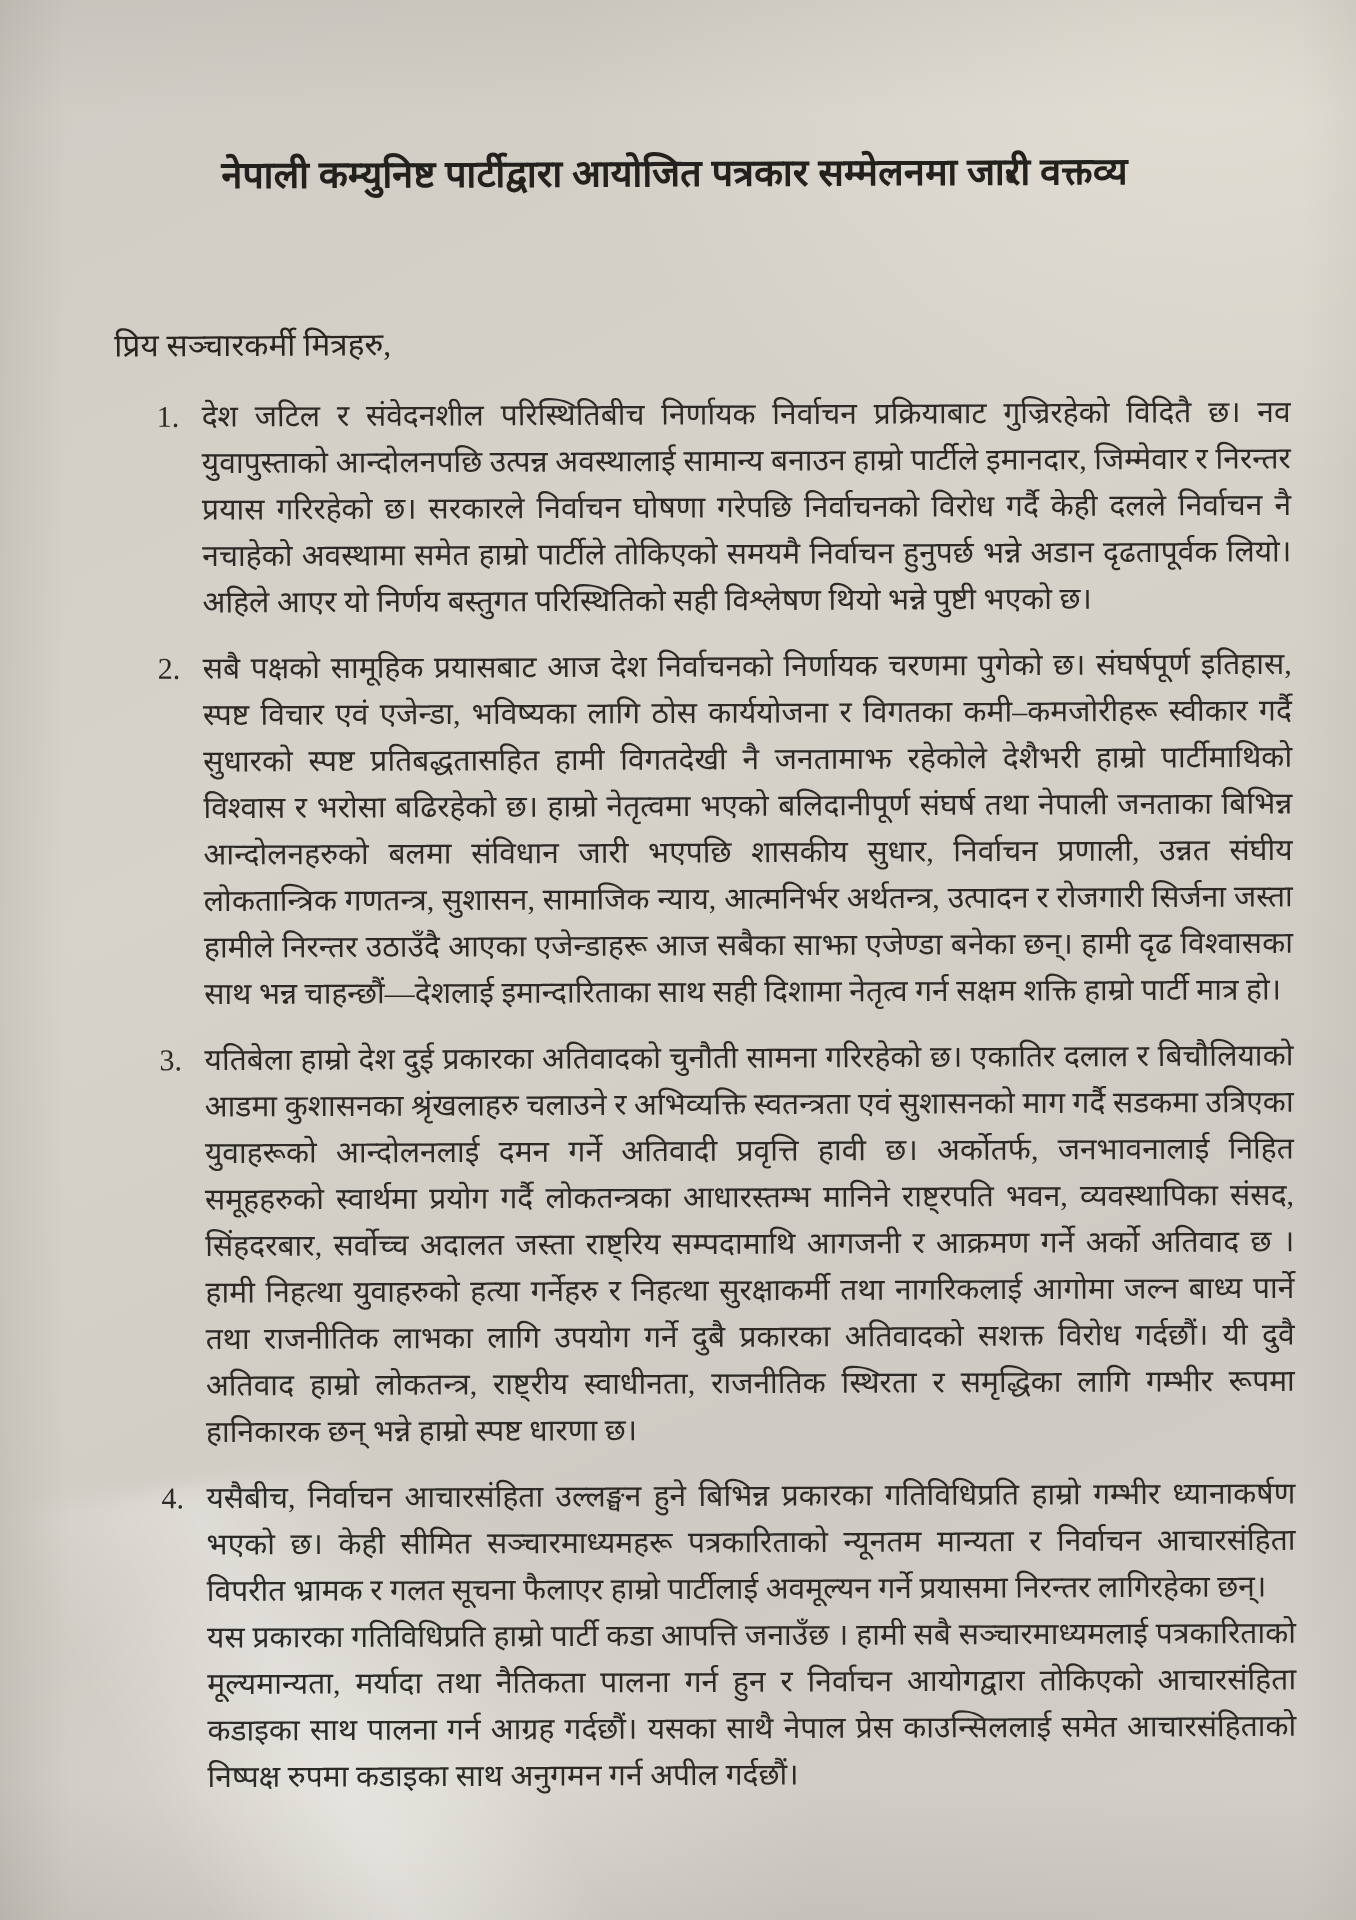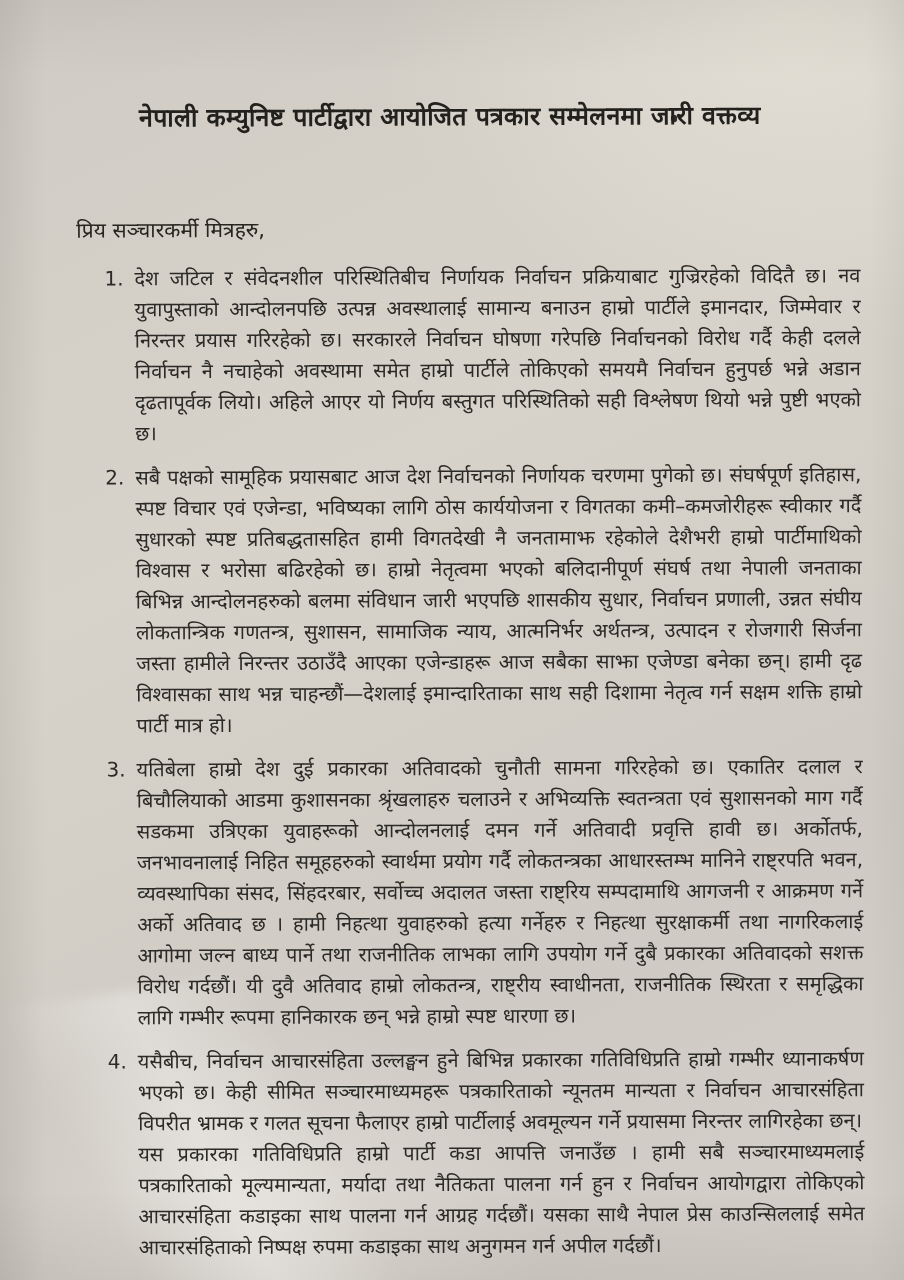--- a/index.html
+++ b/index.html
@@ -11,20 +11,21 @@
     font-family: "DejaVu Sans", sans-serif;
     
     background:
       radial-gradient(ellipse 700px 500px at 88% 2%, rgba(228,224,214,0.9) 0%, rgba(228,224,214,0) 60%),
       radial-gradient(ellipse 500px 400px at 30% 96%, rgba(236,233,226,0.55) 0%, rgba(236,233,226,0) 55%),
       linear-gradient(155deg, #d0ccc5 0%, #d7d3ca 38%, #cfcbc4 72%, #d4d0c9 100%);
   }
   .paper {
     position: absolute;
     inset: 0;
+    font-family: Liberation Serif, serif;
   }
   
   .paper::before {
     content: "";
     position: absolute; inset: 0;
     background:
       linear-gradient(90deg, rgba(88,83,74,0.10) 0%, rgba(88,83,74,0) 5%),
       linear-gradient(270deg, rgba(88,83,74,0.06) 0%, rgba(88,83,74,0) 4%),
       linear-gradient(0deg, rgba(88,83,74,0.10) 0%, rgba(88,83,74,0) 7%),
       linear-gradient(180deg, rgba(88,83,74,0.07) 0%, rgba(88,83,74,0) 6%);

